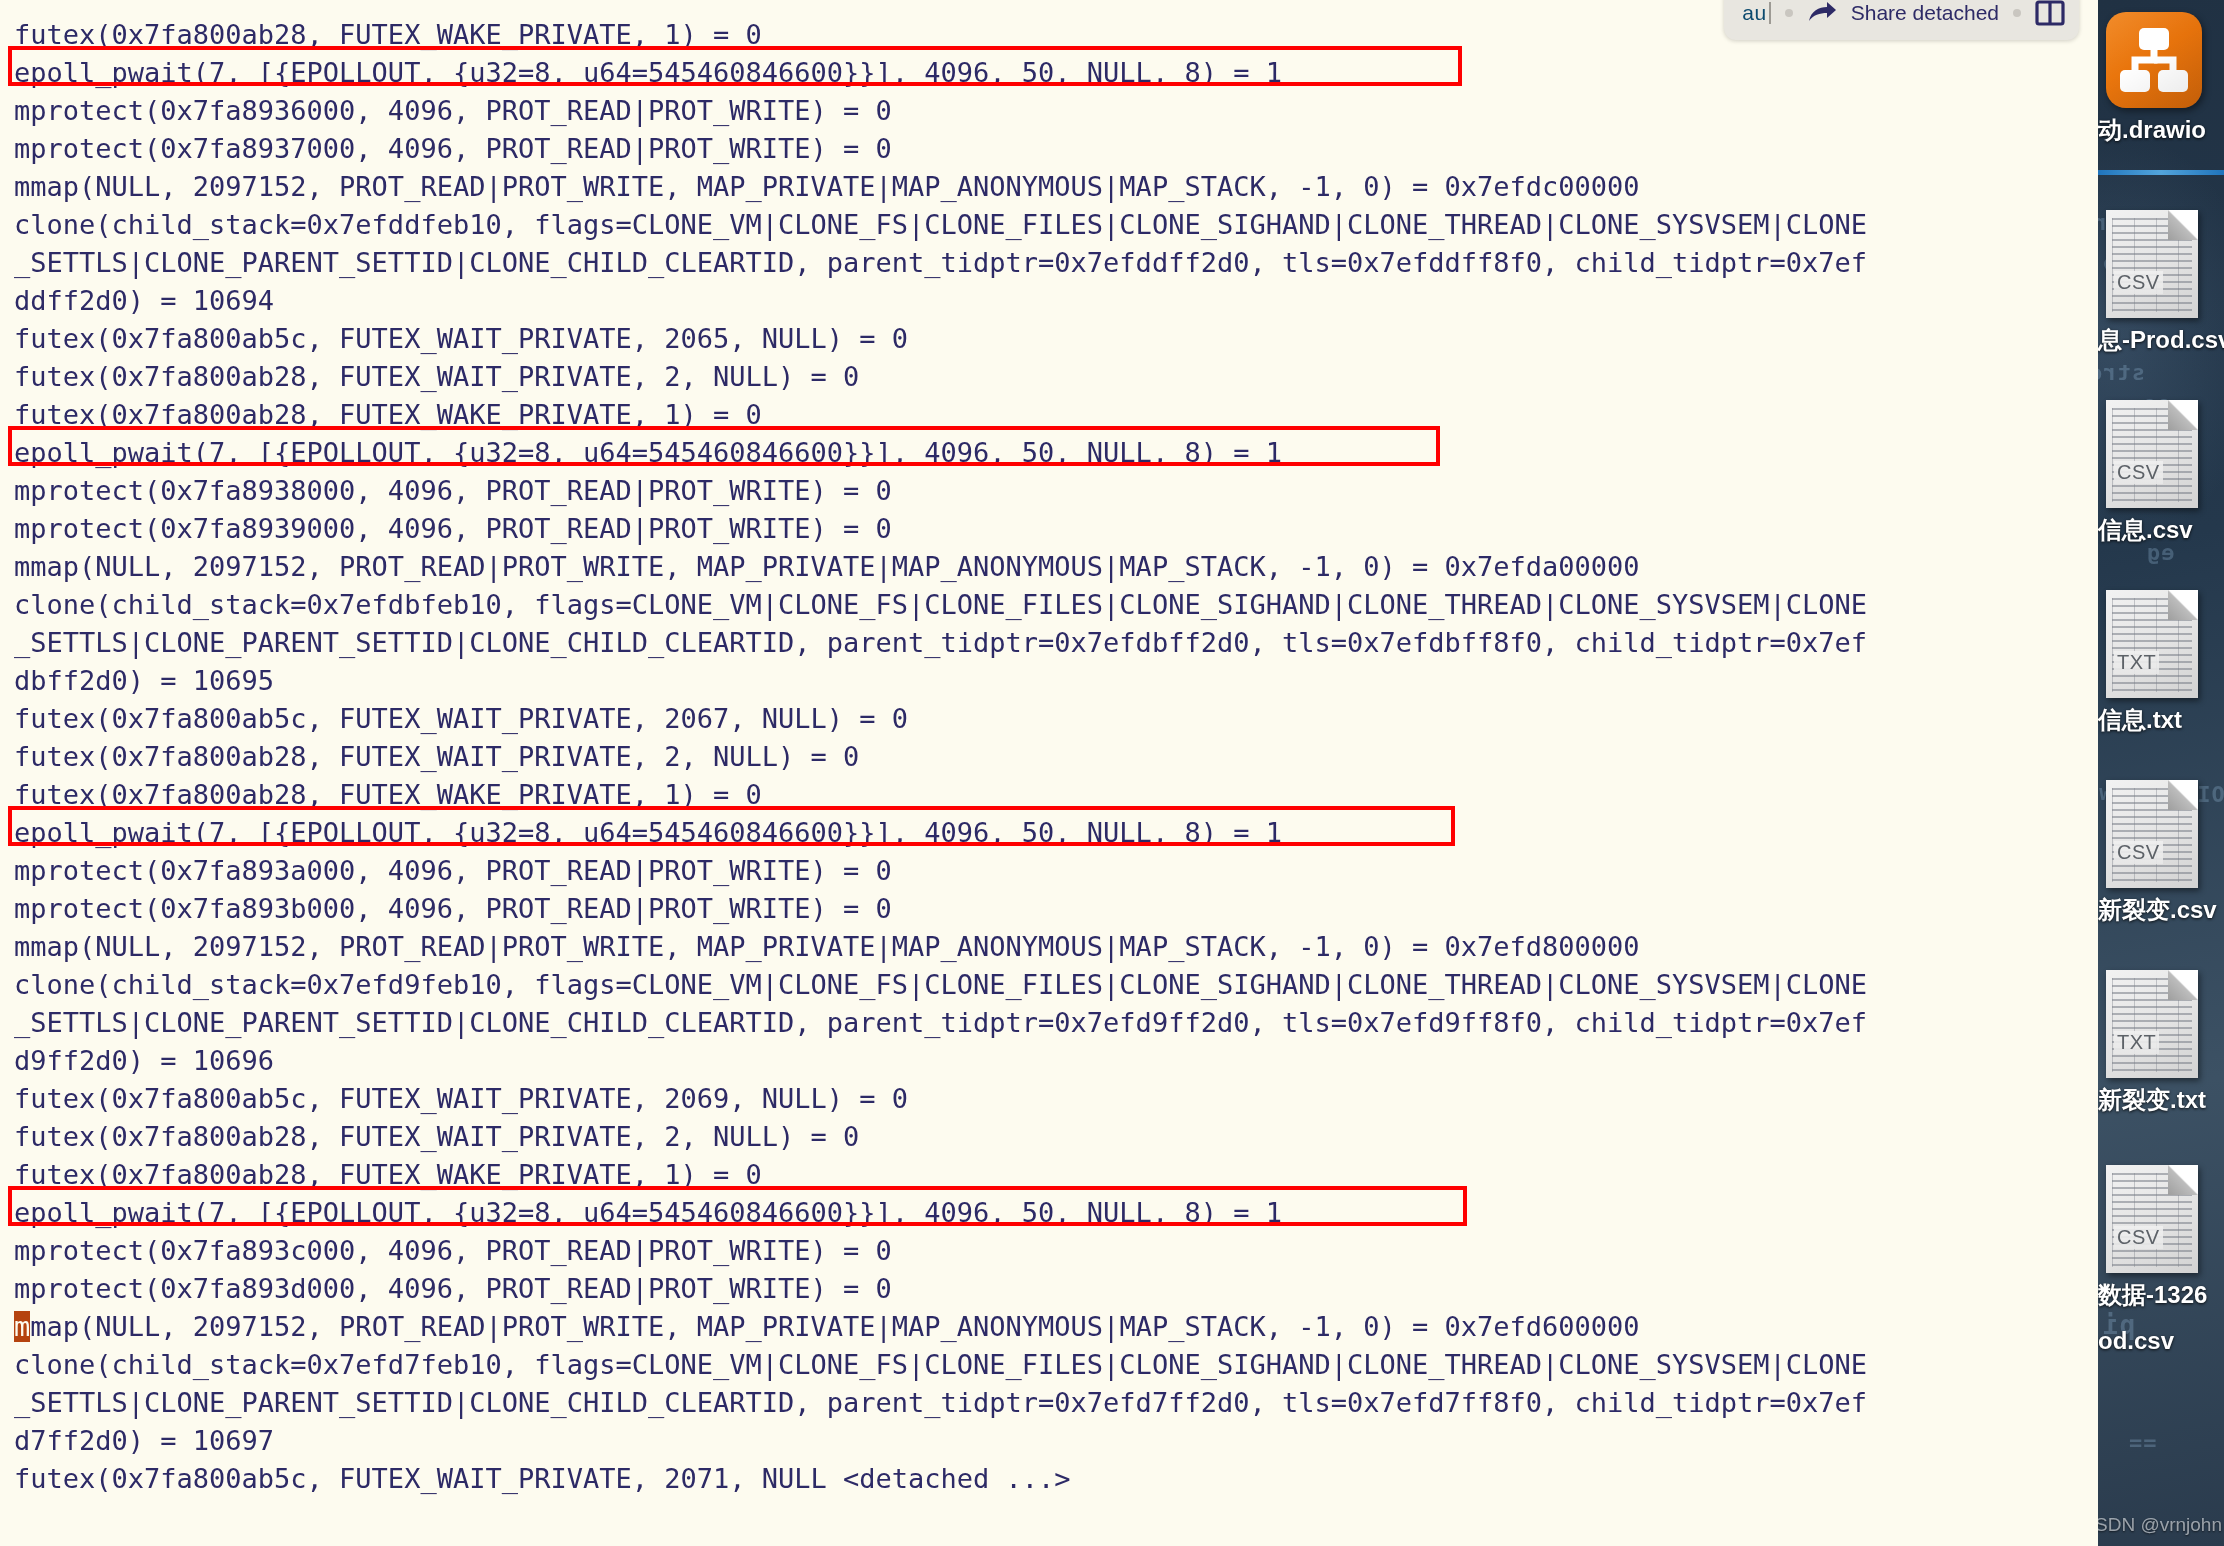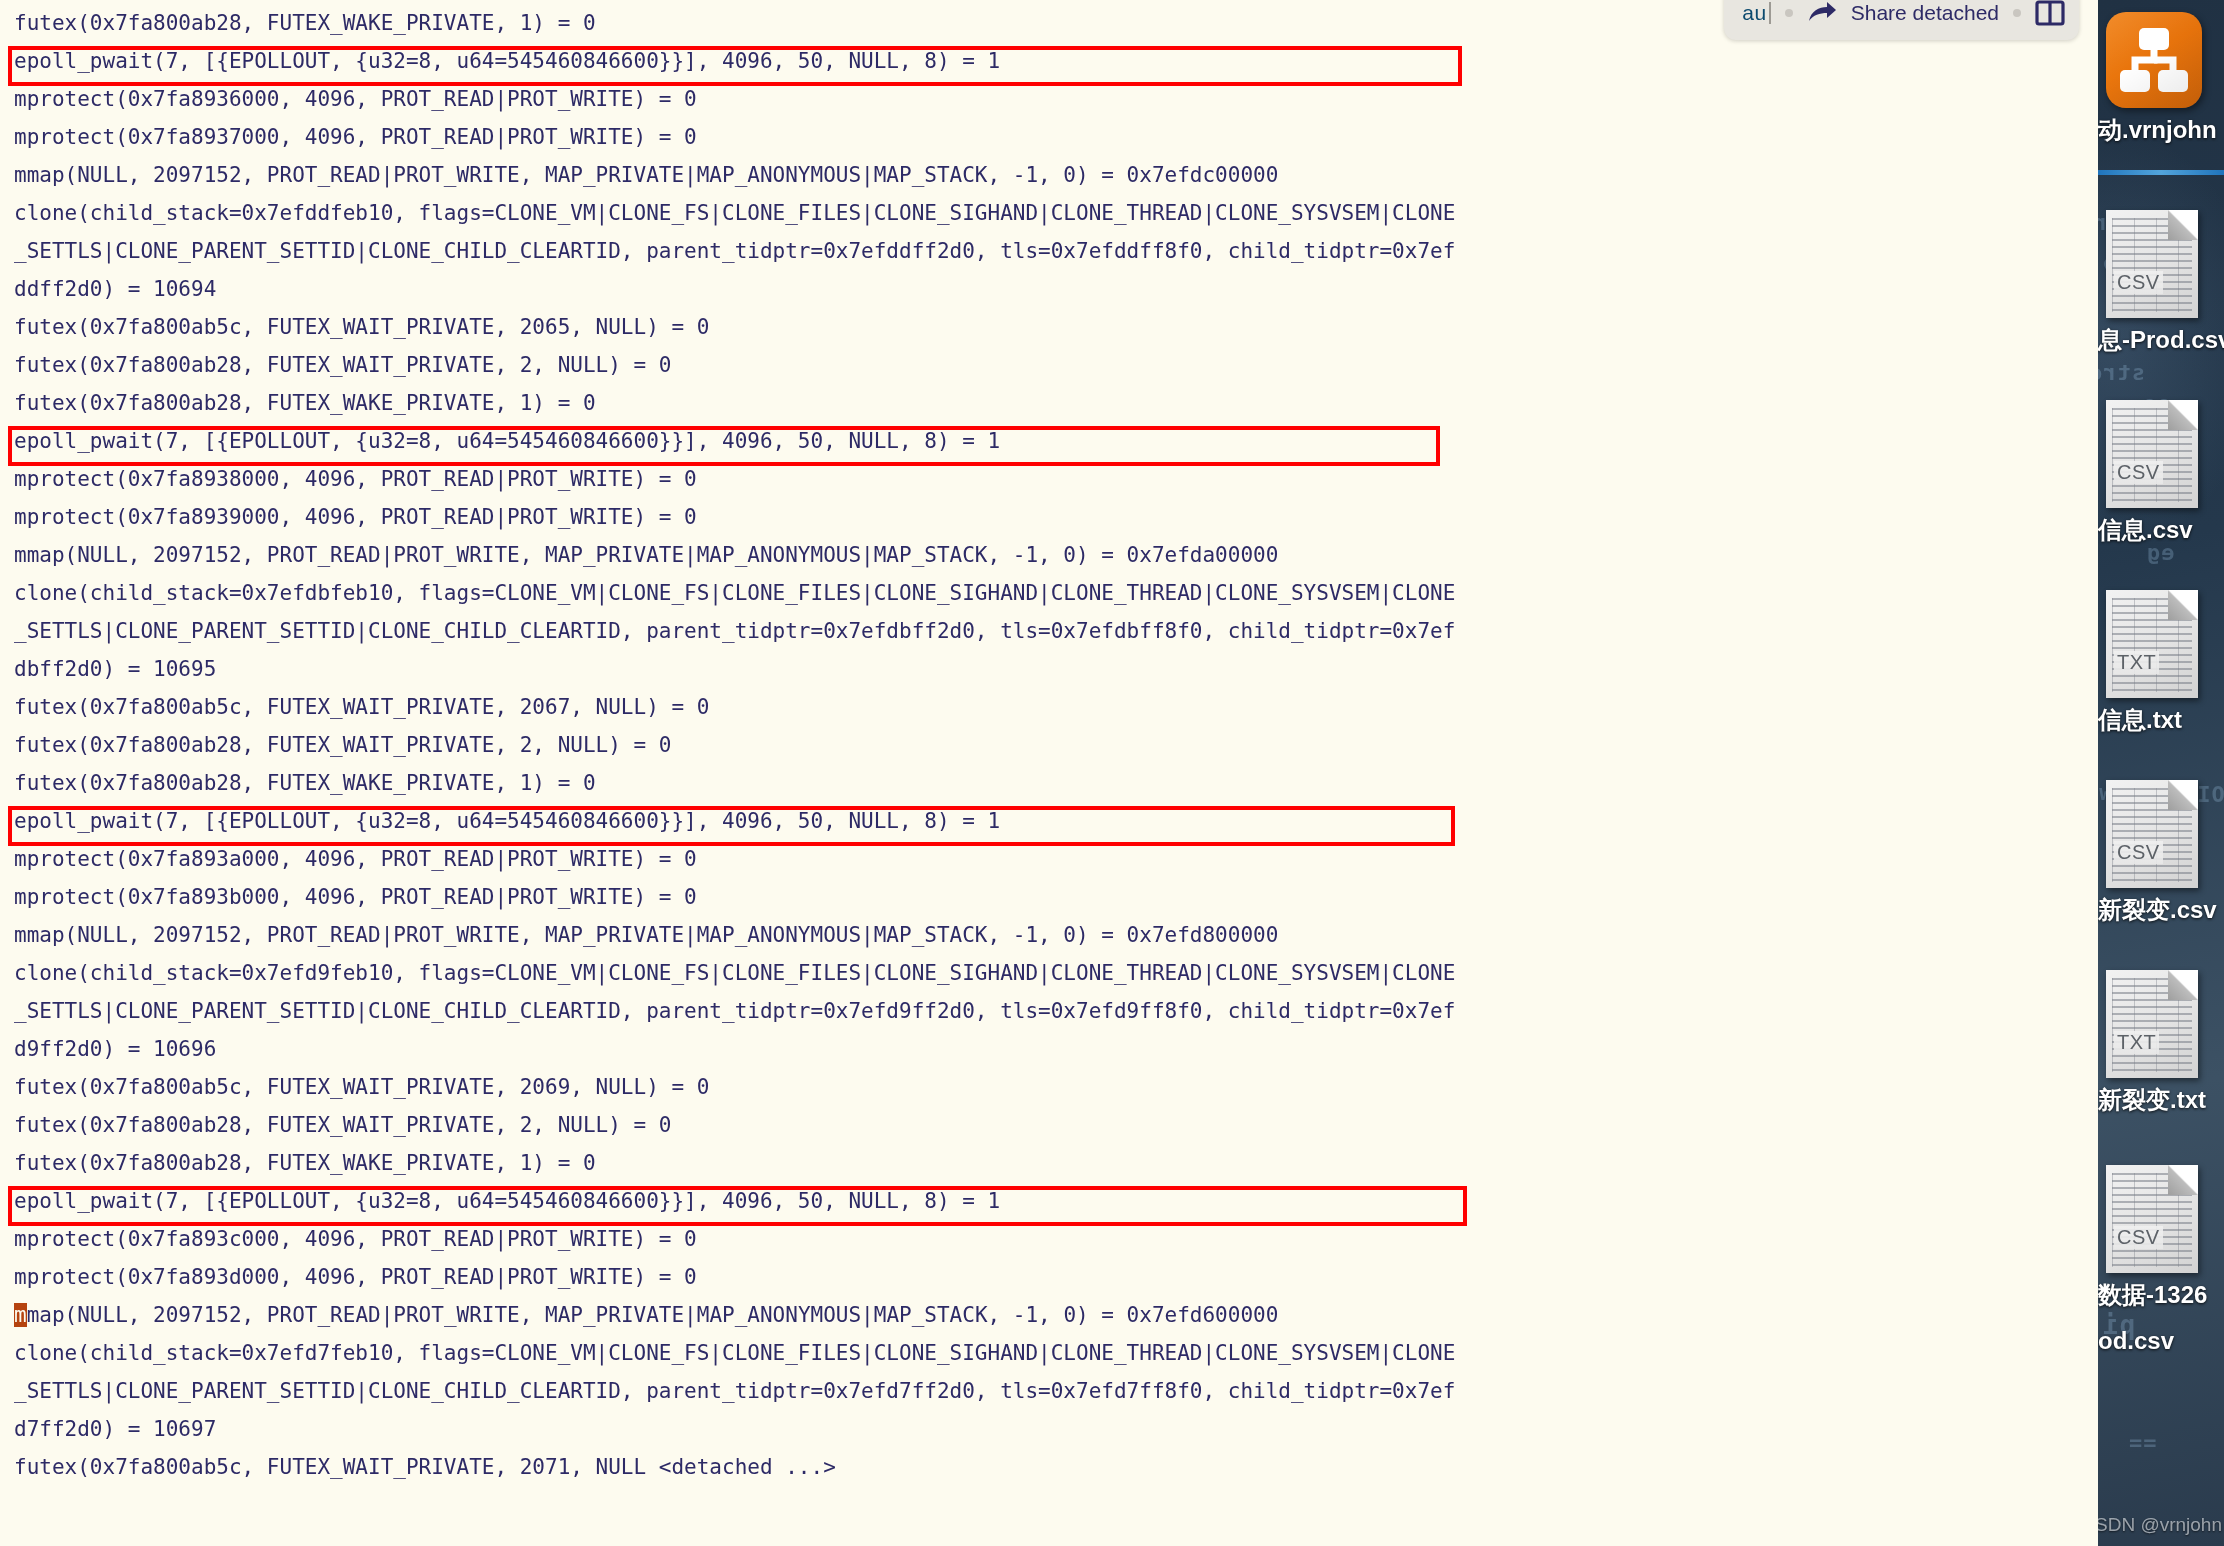--- a/index.html
+++ b/index.html
@@ -9,23 +9,23 @@
     font-family:"DejaVu Sans Mono","Liberation Mono",monospace;
   }
 
   
   #terminal{
     position:absolute;left:0;top:0;width:2098px;height:1546px;
     background:#fdfbef;
     overflow:hidden;
   }
   #term-lines{
-    position:absolute;left:14px;top:4px;right:0;
+    position:absolute;left:14px;top:16px;right:0;
     font-family:"DejaVu Sans Mono","Liberation Mono",monospace;
-    font-size:21px;
+    font-size:27px;
     line-height:38px;
     color:#2d2a66;
     white-space:pre;
     letter-spacing:0px;
   }
   .tline{height:38px;white-space:pre;}
 
   
   .cursor-block{
     background:#b5430f;color:#fdfbef;
@@ -210,21 +210,21 @@
       <div class="dicon" style="top: 12px;">
         <div class="glyph">
           <div class="drawio-icon"><svg width="96" height="96" viewBox="0 0 96 96">
               <rect x="33" y="16" width="30" height="22" rx="5" fill="#fff"></rect>
               <rect x="14" y="58" width="30" height="22" rx="5" fill="#fff"></rect>
               <rect x="52" y="58" width="30" height="22" rx="5" fill="#fff"></rect>
               <path d="M48 38 L48 48 L29 48 L29 58" stroke="#fff" stroke-width="7" fill="none"></path>
               <path d="M48 48 L67 48 L67 58" stroke="#fff" stroke-width="7" fill="none"></path>
             </svg><div class="sheen"></div></div>
         </div>
-        <div class="dlabel">动.vrnjohn</div>
+        <div class="dlabel">动.drawio</div>
       </div>
       <div class="dicon" style="top: 190px;">
         <div class="glyph">
           <div class="filedoc">
             <div class="rows"></div>
             <div class="cols"></div>
             <div class="fold"></div>
             <div class="ext">CSV</div>
           </div>
         </div>

